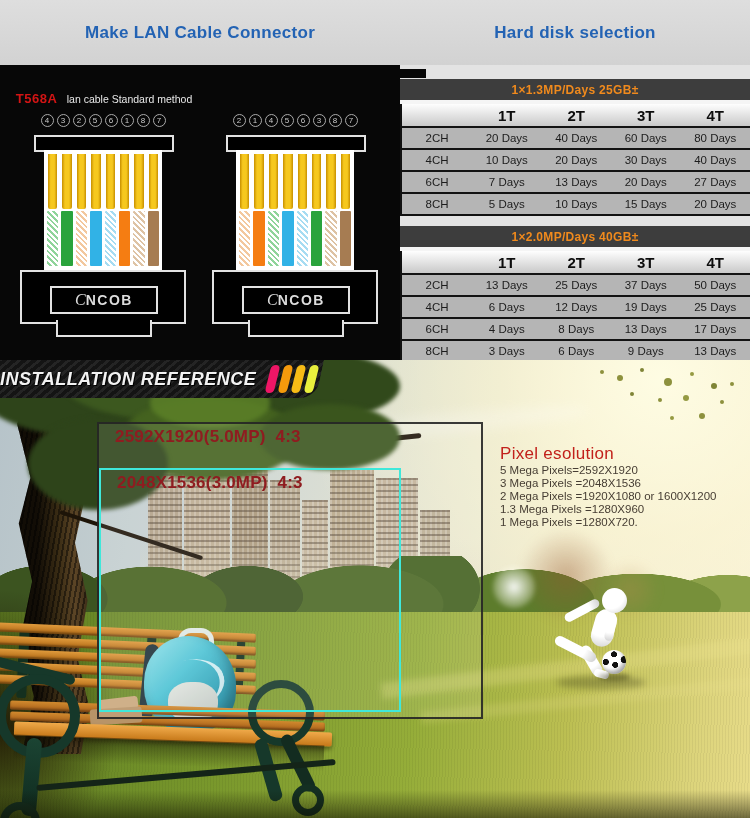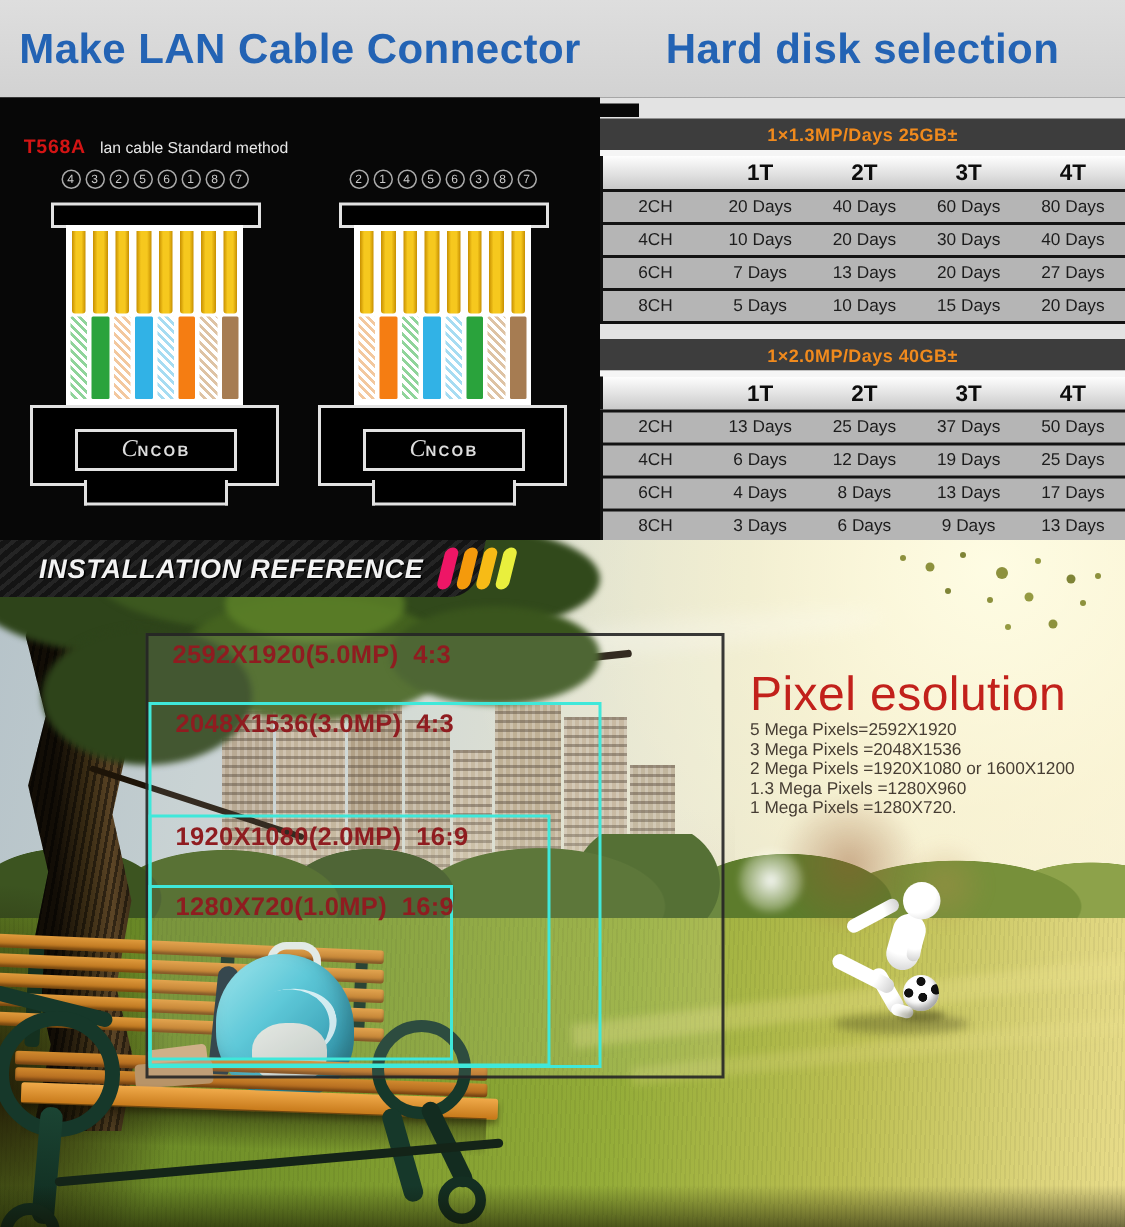--- a/index.html
+++ b/index.html
@@ -3,21 +3,21 @@
 <meta charset="utf-8">
 <style>
   html,body{margin:0;padding:0;background:#ffffff;}
   .stage{position:relative;width:750px;height:818px;overflow:hidden;
          font-family:"Liberation Sans",sans-serif;background:#000;}
 
   
   .top-band{position:absolute;left:0;top:0;width:750px;height:65px;
             background:linear-gradient(#dedede,#d2d2d2);}
   .h-title{position:absolute;top:0;height:65px;display:flex;align-items:center;
-           justify-content:center;color:#2363b4;font-size:28px;font-weight:600;letter-spacing:.3px;}
+           justify-content:center;color:#2363b4;font-size:17px;font-weight:600;letter-spacing:.3px;}
   .h-left{left:0;width:400px;}
   .h-right{left:400px;width:350px;}
 
   
   .left-panel{position:absolute;left:0;top:65px;width:400px;height:295px;background:#070707;}
   .conn{position:absolute;top:24px;width:180px;height:268px;}
   .connA{left:14px;} .connB{left:206px;}
   .ctitle{text-align:center;height:15px;white-space:nowrap;}
   .cstd{color:#d31414;font-weight:bold;font-size:13px;letter-spacing:.5px;}
   .csub{color:#e8e8e8;font-size:10.5px;margin-left:5px;}
@@ -27,21 +27,21 @@
   .cap{position:absolute;top:46px;left:20px;width:136px;height:13px;border:2px solid #e2e2e2;background:#000;}
   .window{position:absolute;top:61px;left:30px;width:112px;height:120px;background:#fff;
           display:flex;gap:3px;padding:0 3px;}
   .wire{flex:1;display:flex;flex-direction:column;}
   .pin-seg{height:46%;margin:4px 1px 0 1px;border-radius:0 0 2px 2px;
            background:linear-gradient(to right,#c78f00,#f6c81e 30%,#f6c81e 70%,#c78f00);}
   .ins-seg{flex:1;margin:2px 0 4px 0;border-radius:1px;}
   .flange{position:absolute;top:181px;left:6px;width:162px;height:50px;border:2px solid #e2e2e2;background:#000;}
   .logo-box{position:absolute;top:197px;left:36px;width:104px;height:24px;border:2px solid #e2e2e2;
             display:flex;align-items:center;justify-content:center;}
-  .logo{display:block;color:#ddd;font-size:10px;font-weight:bold;letter-spacing:1.5px;}
+  .logo{display:block;color:#ddd;font-size:14px;font-weight:bold;letter-spacing:1.5px;}
   .logo::first-letter{font-size:16px;font-style:italic;font-weight:normal;
                       font-family:"Liberation Serif",serif;letter-spacing:0;}
   .btm-tab{position:absolute;top:231px;left:42px;width:92px;height:15px;
            border:2px solid #e2e2e2;border-top:none;background:#000;}
 
   
   .right-panel{position:absolute;left:400px;top:65px;width:350px;height:295px;background:#e3e3e3;overflow:hidden;}
   .notch{position:absolute;left:0;width:26px;height:9px;background:#070707;}
   .notch1{top:4px;} .notch2{top:139px;}
   .tbl{position:absolute;left:0;width:350px;}
@@ -55,21 +55,21 @@
   .tbody{border-left:2px solid #111;border-bottom:2px solid #111;}
   .trow{height:20px;display:grid;grid-template-columns:70px 1fr 1fr 1fr 1fr;
         background:#b5b5b5;border-top:2px solid #131313;}
   .td{display:flex;align-items:center;justify-content:center;font-size:11.5px;color:#1c1c1c;}
 
   
   .banner{position:absolute;left:0;top:360px;width:330px;height:38px;z-index:40;}
   .banner-bg{position:absolute;left:-16px;top:0;width:336px;height:38px;transform:skewX(-12deg);
              border-radius:0 0 16px 8px;background:#141414;
              background-image:repeating-linear-gradient(135deg,rgba(255,255,255,.07) 0 3px,transparent 3px 7px);}
-  .banner-inner{position:absolute;inset:0;display:flex;align-items:center;padding-left:26px;}
+  .banner-inner{position:absolute;inset:0;display:flex;align-items:center;padding-left:0;}
   .banner-label{font-size:18px;font-weight:bold;font-style:italic;color:#f3f3f3;
                 letter-spacing:.5px;white-space:nowrap;text-shadow:1px 1px 0 #000;}
   .stripes{display:flex;gap:4px;margin-left:12px;}
   .stripe{width:9px;height:28px;border-radius:5px;transform:skewX(-14deg);}
 
   
   .photo{position:absolute;left:0;top:360px;width:750px;height:458px;overflow:hidden;}
   .sky{position:absolute;inset:0;
     background:
       radial-gradient(circle at 88% 4%, rgba(255,253,228,.95) 0%, rgba(255,250,215,.5) 20%, transparent 45%),
@@ -216,21 +216,21 @@
       background:rgba(255,255,255,.1);}
   .rc{border:2px solid #3fe8da;}
   .r3{left:99px;top:108px;width:298px;height:240px;}
   .r2{left:99px;top:183px;width:264px;height:164px;}
   .r1{left:99px;top:230px;width:199px;height:113px;}
   .res-label{position:absolute;left:16px;top:3px;font-size:17px;font-weight:bold;color:#8f1c20;
              white-space:pre;letter-spacing:.2px;}
 
   
   .pinfo{position:absolute;left:500px;top:84px;width:250px;z-index:25;}
-  .pinfo-title{color:#c2211b;font-size:32px;letter-spacing:.3px;}
+  .pinfo-title{color:#c2211b;font-size:17px;letter-spacing:.3px;}
   .pinfo-line{color:#463d33;font-size:11.5px;line-height:13px;white-space:nowrap;}
   .pinfo-line:first-of-type{margin-top:7px;}
 </style>
 </head>
 <body>
 
 <div class="stage">
 
   <div class="top-band">
     <div class="h-title h-left">Make LAN Cable Connector</div>
@@ -505,26 +505,20 @@
     </div>
 
     <div class="vignette"></div>
 
     <div class="res-box r5">
       <div class="res-label">2592X1920(5.0MP)  4:3</div>
     </div>
     <div class="res-box rc r3">
       <div class="res-label">2048X1536(3.0MP)  4:3</div>
     </div>
-    <div class="res-box rc r2">
-      <div class="res-label">1920X1080(2.0MP)  16:9</div>
-    </div>
-    <div class="res-box rc r1">
-      <div class="res-label">1280X720(1.0MP)  16:9</div>
-    </div>
 
     <div class="pinfo">
       <div class="pinfo-title">Pixel esolution</div>
       <div class="pinfo-line">5 Mega Pixels=2592X1920</div>
       <div class="pinfo-line">3 Mega Pixels =2048X1536</div>
       <div class="pinfo-line">2 Mega Pixels =1920X1080 or 1600X1200</div>
       <div class="pinfo-line">1.3 Mega Pixels =1280X960</div>
       <div class="pinfo-line">1 Mega Pixels =1280X720.</div>
     </div>
   </div>

